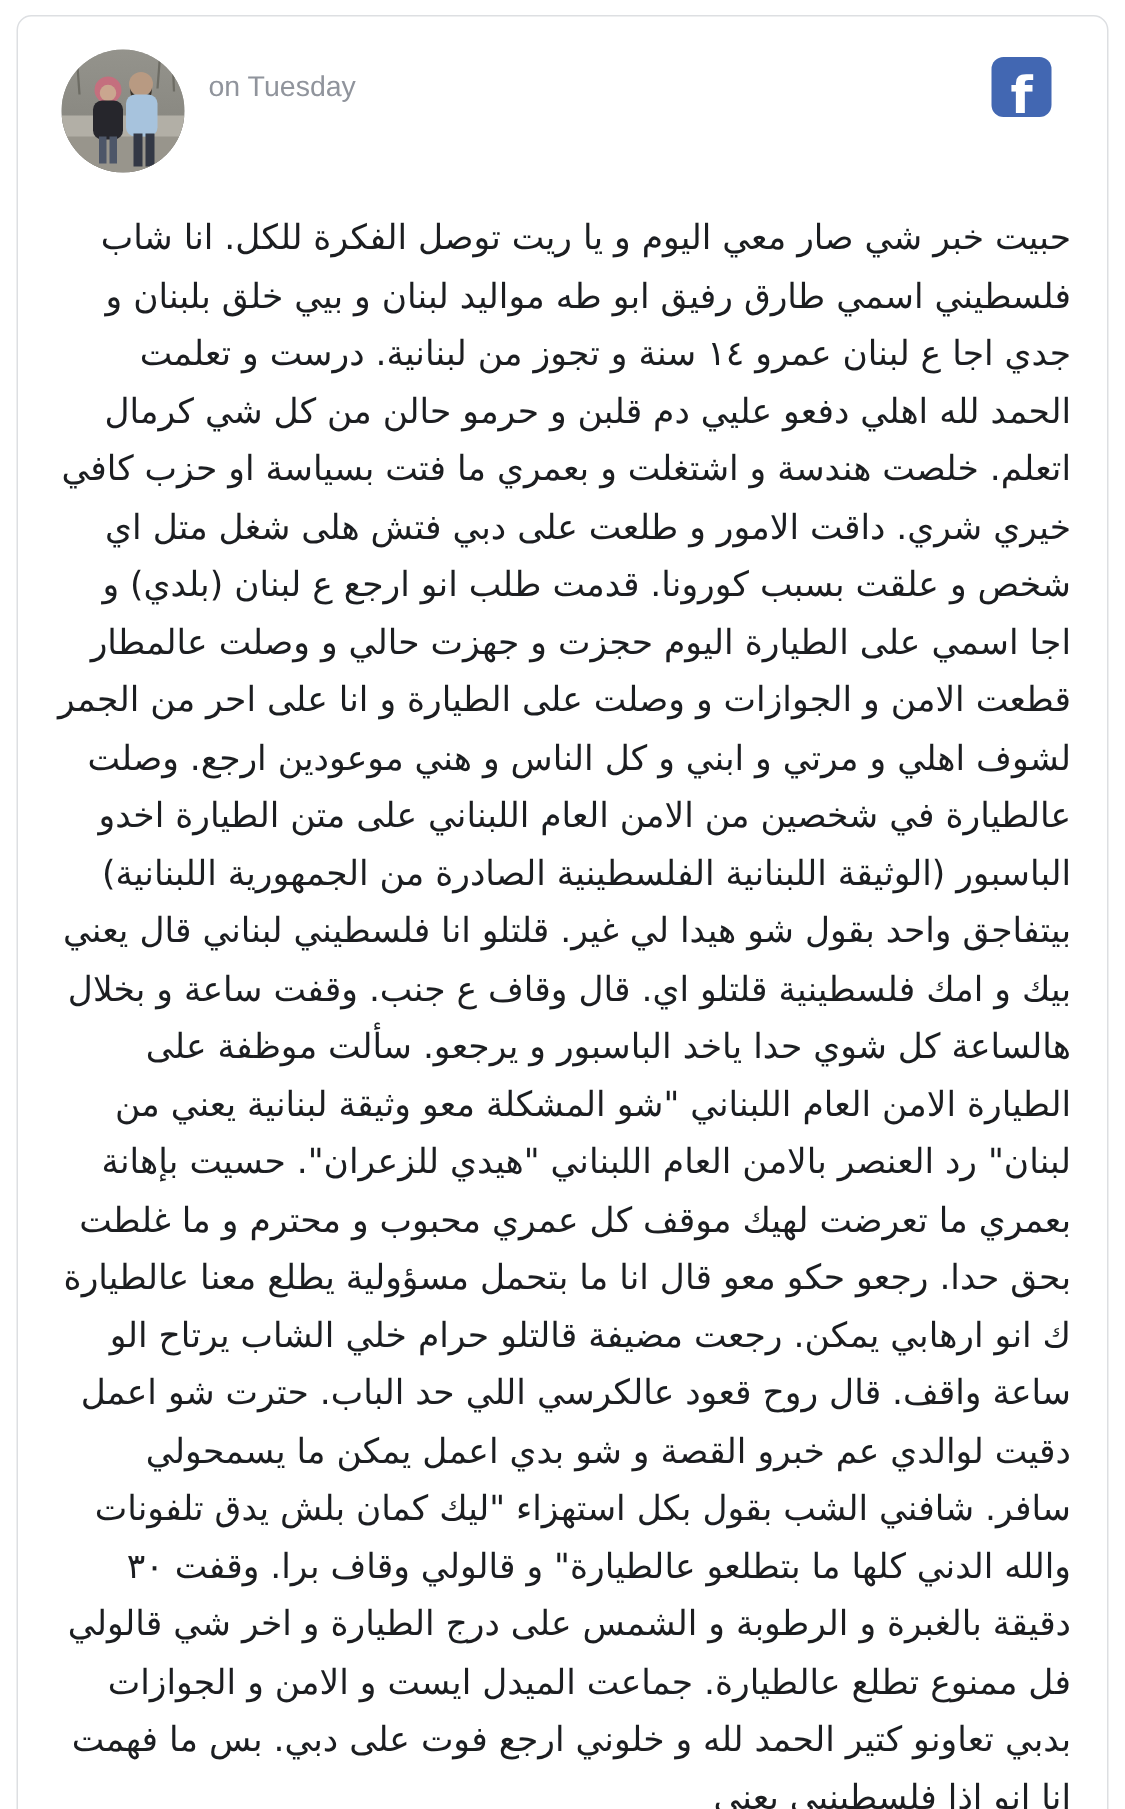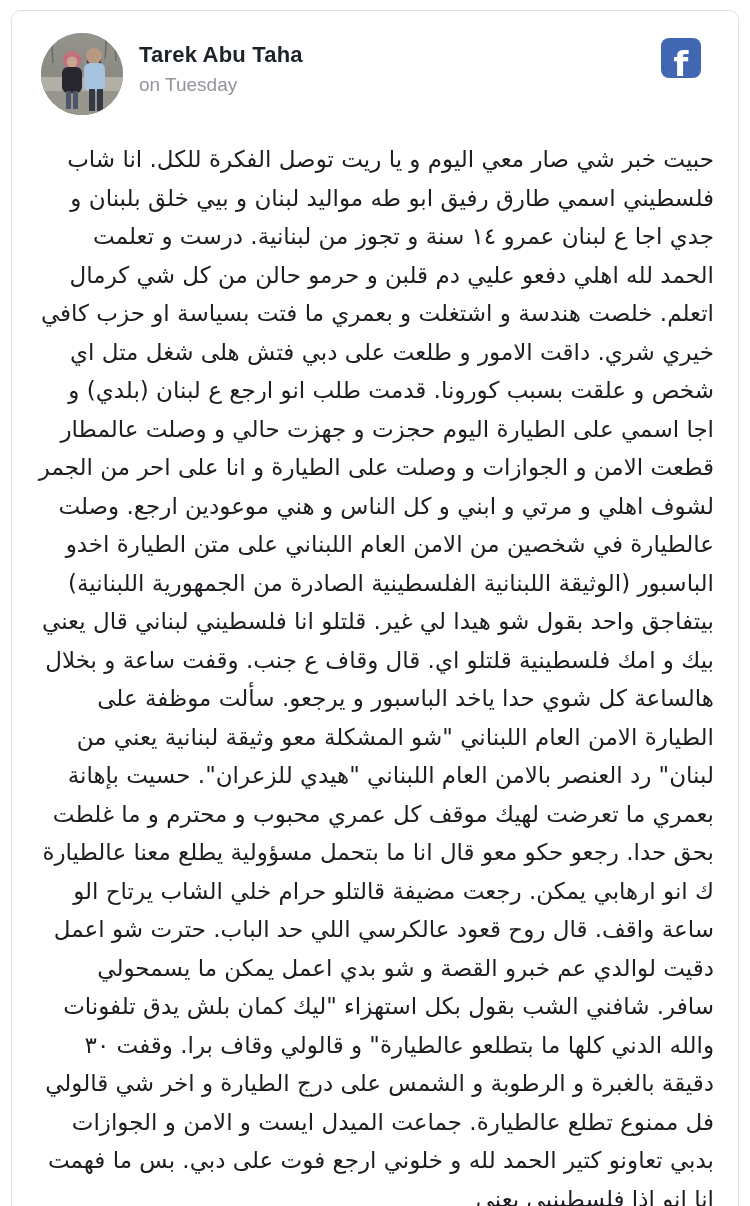--- a/index.html
+++ b/index.html
@@ -126,21 +126,20 @@
 
           <circle cx="53" cy="23" r="8" fill="#b89a82"></circle>
           <path d="M45.5 24 A7.5 7.5 0 0 0 60.5 24 L60 29 A7 6 0 0 1 46 29 Z" fill="#3c3229"></path>
           <rect x="43" y="30" width="21" height="28" rx="6" fill="#a7c3dd"></rect>
           <rect x="48" y="56" width="6" height="22" fill="#333845"></rect>
           <rect x="56" y="56" width="6" height="22" fill="#333845"></rect>
         </svg>
       </div>
 
       <div class="header-text">
-        <div class="author">Tarek Abu Taha</div>
         <div class="timestamp">on Tuesday</div>
       </div>
 
       <div class="fb-badge">
         <span class="f-glyph">f</span>
       </div>
     </div>
 
     <p class="post-text" dir="rtl">حبيت خبر شي صار معي اليوم و يا ريت توصل الفكرة للكل. انا شاب فلسطيني اسمي طارق رفيق ابو طه مواليد لبنان و بيي خلق بلبنان و جدي اجا ع لبنان عمرو ١٤ سنة و تجوز من لبنانية. درست و تعلمت الحمد لله اهلي دفعو عليي دم قلبن و حرمو حالن من كل شي كرمال اتعلم. خلصت هندسة و اشتغلت و بعمري ما فتت بسياسة او حزب كافي خيري شري. داقت الامور و طلعت على دبي فتش هلى شغل متل اي شخص و علقت بسبب كورونا. قدمت طلب انو ارجع ع لبنان (بلدي) و اجا اسمي على الطيارة اليوم حجزت و جهزت حالي و وصلت عالمطار قطعت الامن و الجوازات و وصلت على الطيارة و انا على احر من الجمر لشوف اهلي و مرتي و ابني و كل الناس و هني موعودين ارجع. وصلت عالطيارة في شخصين من الامن العام اللبناني على متن الطيارة اخدو الباسبور (الوثيقة اللبنانية الفلسطينية الصادرة من الجمهورية اللبنانية) بيتفاجق واحد بقول شو هيدا لي غير. قلتلو انا فلسطيني لبناني قال يعني بيك و امك فلسطينية قلتلو اي. قال وقاف ع جنب. وقفت ساعة و بخلال هالساعة كل شوي حدا ياخد الباسبور و يرجعو. سألت موظفة على الطيارة الامن العام اللبناني "شو المشكلة معو وثيقة لبنانية يعني من لبنان" رد العنصر بالامن العام اللبناني "هيدي للزعران". حسيت بإهانة بعمري ما تعرضت لهيك موقف كل عمري محبوب و محترم و ما غلطت بحق حدا. رجعو حكو معو قال انا ما بتحمل مسؤولية يطلع معنا عالطيارة ك انو ارهابي يمكن. رجعت مضيفة قالتلو حرام خلي الشاب يرتاح الو ساعة واقف. قال روح قعود عالكرسي اللي حد الباب. حترت شو اعمل دقيت لوالدي عم خبرو القصة و شو بدي اعمل يمكن ما يسمحولي سافر. شافني الشب بقول بكل استهزاء "ليك كمان بلش يدق تلفونات والله الدني كلها ما بتطلعو عالطيارة" و قالولي وقاف برا. وقفت ٣٠ دقيقة بالغبرة و الرطوبة و الشمس على درج الطيارة و اخر شي قالولي فل ممنوع تطلع عالطيارة. جماعت الميدل ايست و الامن و الجوازات بدبي تعاونو كتير الحمد لله و خلوني ارجع فوت على دبي. بس ما فهمت انا انو اذا فلسطينيي يعني</p>
 

